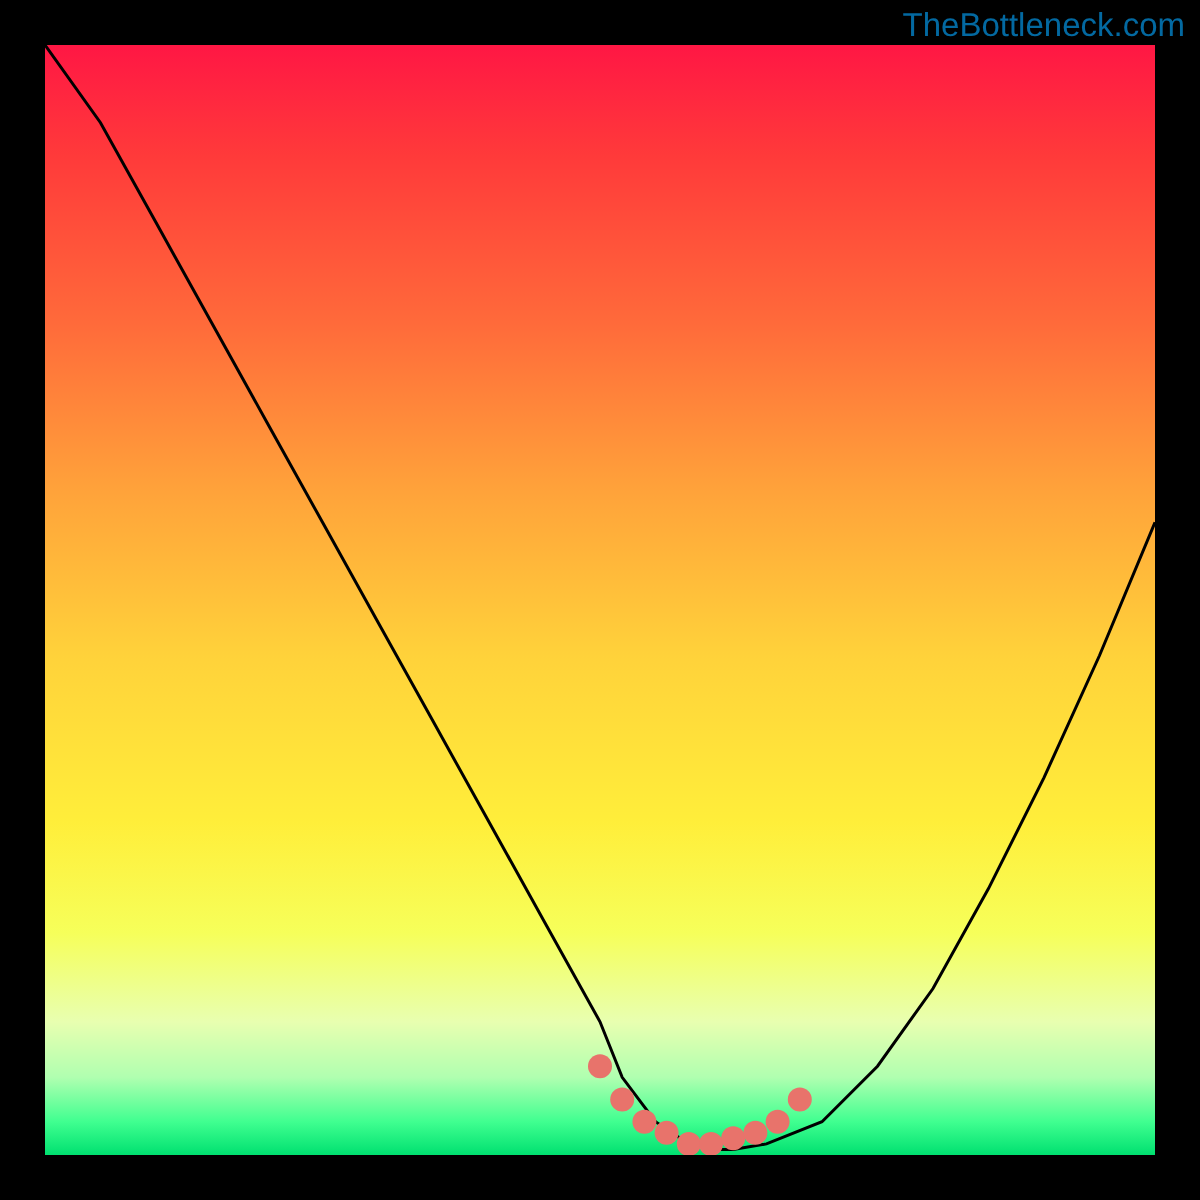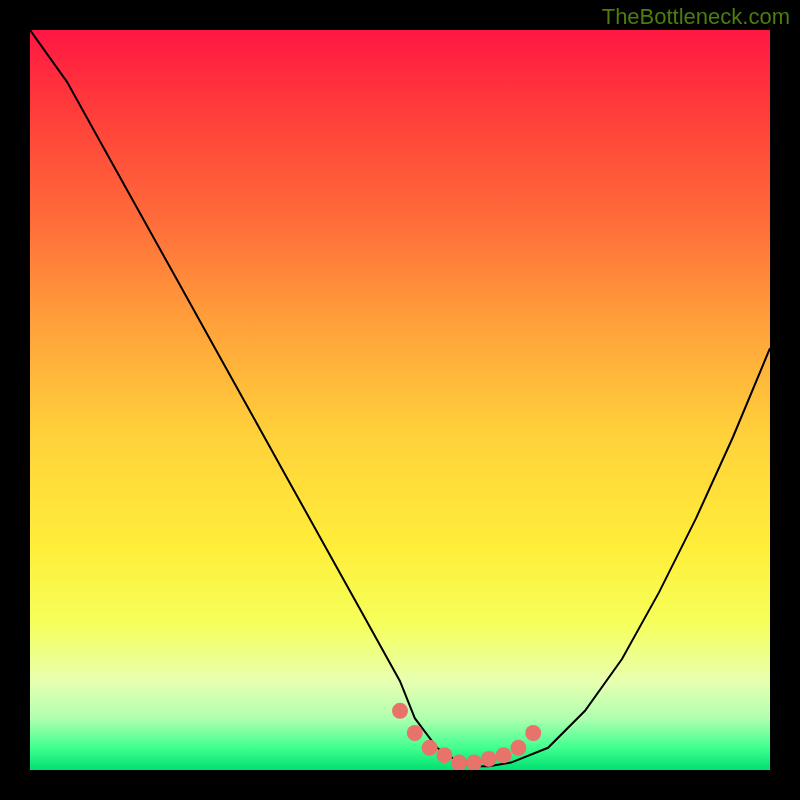--- a/index.html
+++ b/index.html
@@ -8,21 +8,21 @@
     width: 800px;
     height: 800px;
     background: #000;
     position: relative;
     font-family: Arial, sans-serif;
   }
   .watermark {
     position: absolute;
     top: 4px;
     right: 10px;
-    color: #4d7c0f;
+    color: #0369a1;
     font-size: 22px;
     font-weight: 500;
     z-index: 10;
   }
   .plot-area {
     position: absolute;
     top: 30px;
     left: 30px;
     width: 740px;
     height: 740px;

